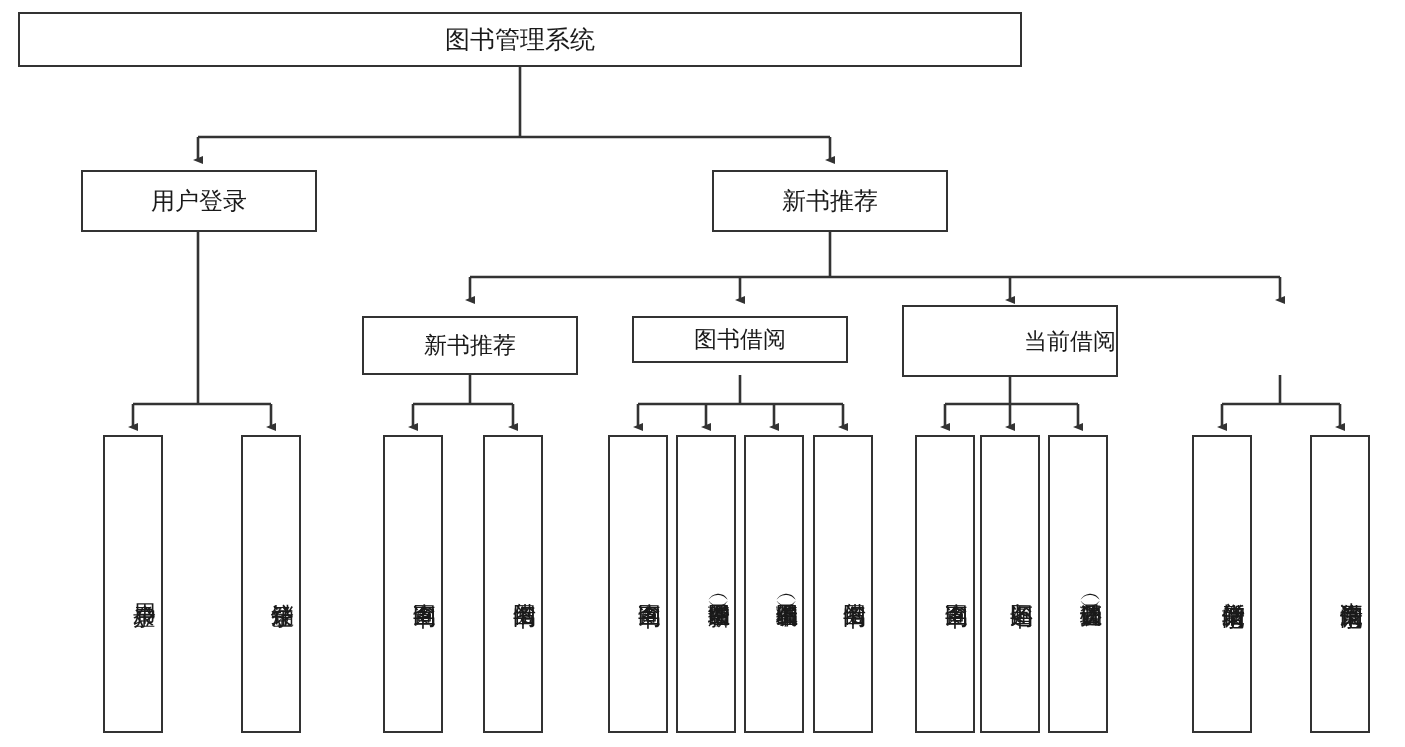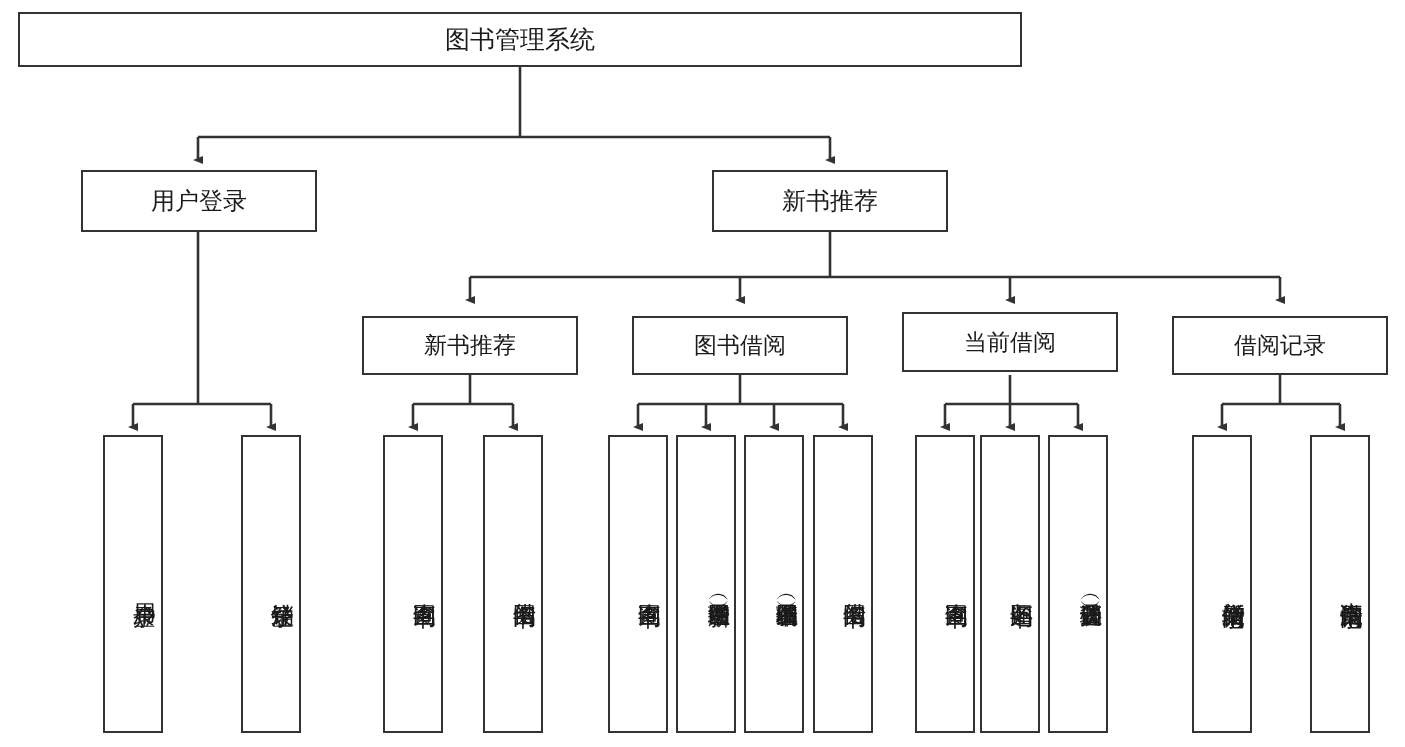--- a/index.html
+++ b/index.html
@@ -131,28 +131,25 @@
   <div class="node level1" style="left:81px; top:170px; width:236px; height:62px;">
     <span class="node-label">用户登录</span>
   </div>
   <div class="node level1" style="left:712px; top:170px; width:236px; height:62px;">
     <span class="node-label">新书推荐</span>
   </div>
 
   <div class="node level2" style="left:362px; top:316px; width:216px; height:59px;">
     <span class="node-label">新书推荐</span>
   </div>
-  <div class="node level2" style="left:632px; top:316px; width:216px; height:59px;">
+  <div class="node level2" style="left:632px; top:316px; width:216px; height:47px;">
     <span class="node-label">图书借阅</span>
   </div>
-  <div class="node level2" style="left:902px; top:312px; width:216px; height:60px;">
+  <div class="node level2" style="left:902px; top:305px; width:216px; height:72px;justify-content:flex-end;">
     <span class="node-label">当前借阅</span>
-  </div>
-  <div class="node level2" style="left:1172px; top:316px; width:216px; height:59px;">
-    <span class="node-label">借阅记录</span>
   </div>
 
   <div class="node leaf" style="left:103px; top:435px; width:60px; height:298px;">
     <span class="node-label">用户登录</span>
   </div>
   <div class="node leaf" style="left:241px; top:435px; width:60px; height:298px;">
     <span class="node-label">注销登录</span>
   </div>
 
   <div class="node leaf" style="left:383px; top:435px; width:60px; height:298px;">

